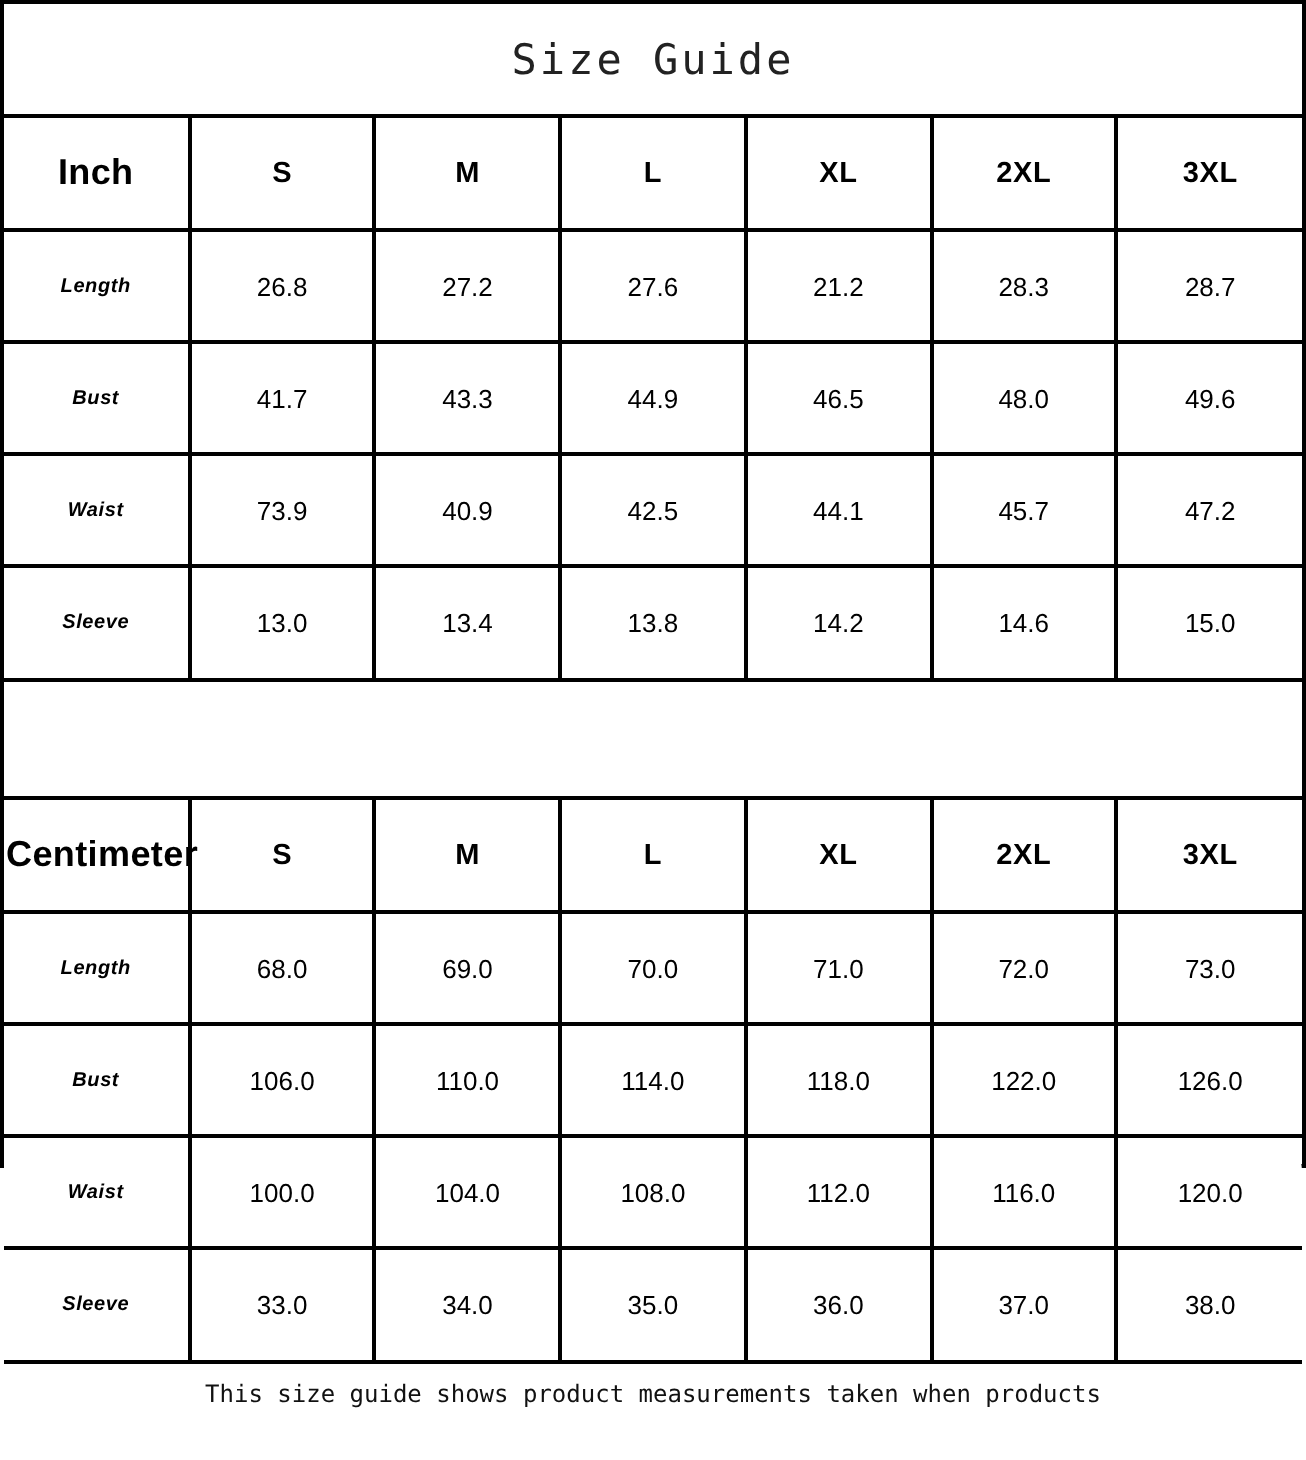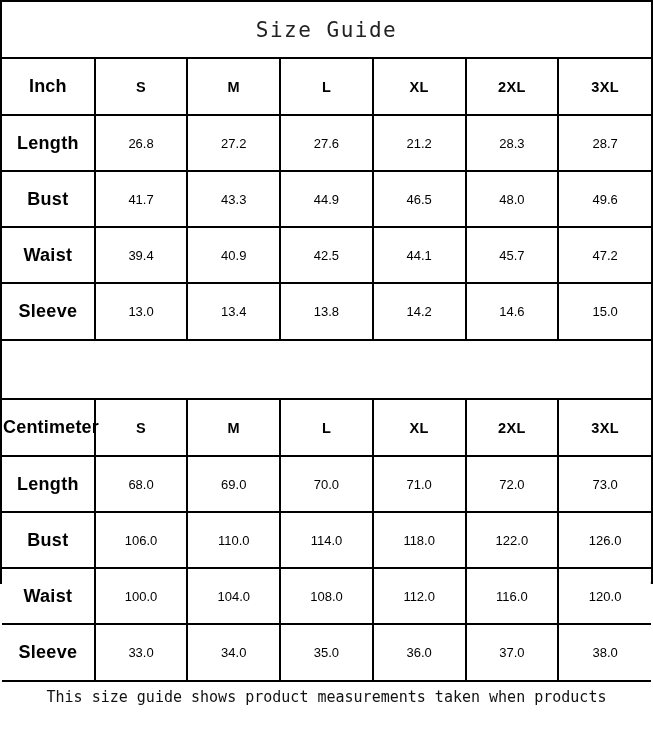--- a/index.html
+++ b/index.html
@@ -62,22 +62,23 @@
   }
   .size-table td:last-child {
     border-right: none;
     border-radius: 17px;
   }
   .size-table tr:last-child td {
     border-bottom: none;
   }
   .size-table td.label-cell {
     font-weight: bold;
-    font-size: 18px;
+    font-size: 10px;
     letter-spacing: 0.3px;
+    font-style: italic;
   }
   .size-table td.head-cell {
     font-weight: bold;
     font-size: 14.5px;
     letter-spacing: 0.3px;
   }
   .size-table td.unit-cell {
     font-weight: bold;
     font-size: 18px;
     letter-spacing: 0.2px;
@@ -105,21 +106,21 @@
     flex: 1 1 auto;
     display: flex;
     flex-direction: column;
     align-items: center;
     justify-content: center;
     padding: 4px 10px;
     box-sizing: border-box;
   }
   .note-line {
     font-family: "DejaVu Sans Mono", "Liberation Mono", monospace;
-    font-size: 15px;
+    font-size: 12px;
     line-height: 22px;
     color: #111111;
     white-space: nowrap;
     text-align: center;
   }
 </style>
 </head>
 <body>
 
 <div class="guide">
@@ -153,21 +154,21 @@
           <td class="label-cell">Bust</td>
           <td class="value-cell">41.7</td>
           <td class="value-cell">43.3</td>
           <td class="value-cell">44.9</td>
           <td class="value-cell">46.5</td>
           <td class="value-cell">48.0</td>
           <td class="value-cell">49.6</td>
         </tr>
         <tr>
           <td class="label-cell">Waist</td>
-          <td class="value-cell">39.4</td>
+          <td class="value-cell">73.9</td>
           <td class="value-cell">40.9</td>
           <td class="value-cell">42.5</td>
           <td class="value-cell">44.1</td>
           <td class="value-cell">45.7</td>
           <td class="value-cell">47.2</td>
         </tr>
         <tr>
           <td class="label-cell">Sleeve</td>
           <td class="value-cell">13.0</td>
           <td class="value-cell">13.4</td>

